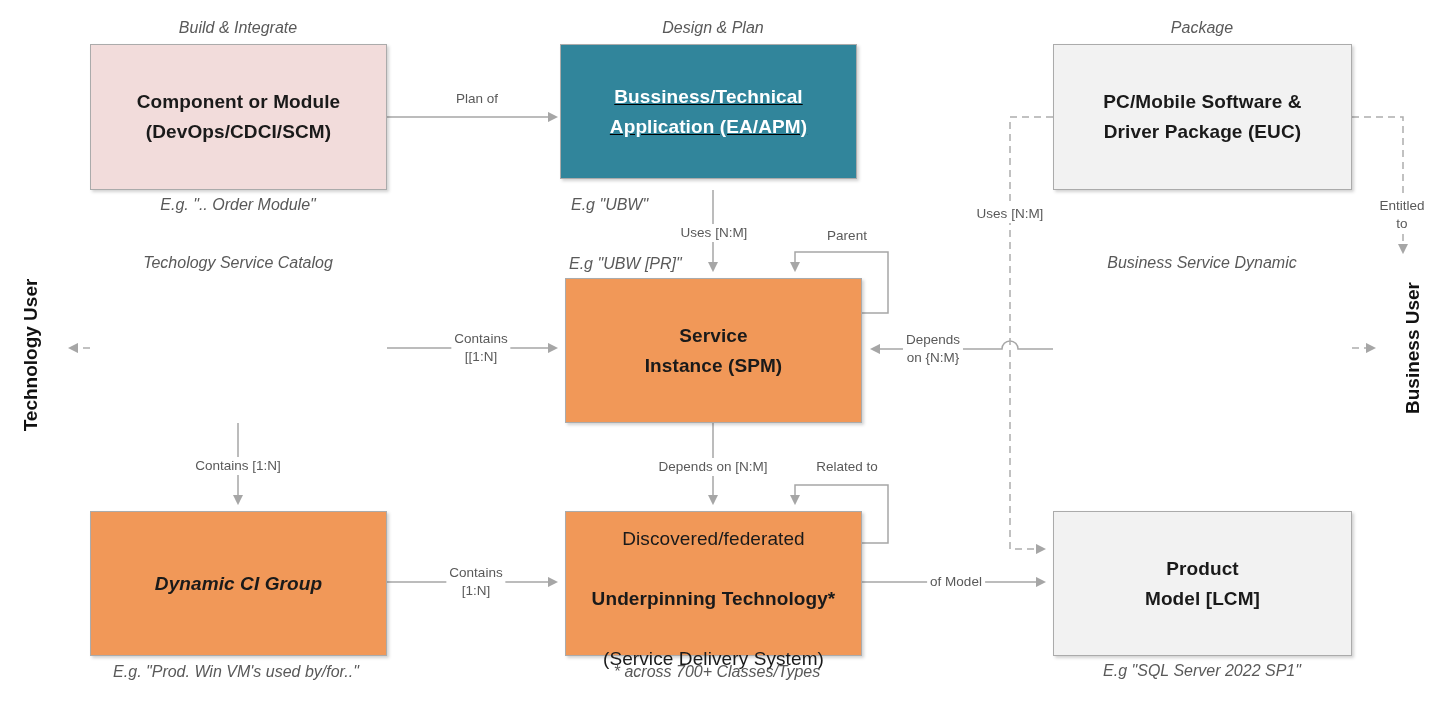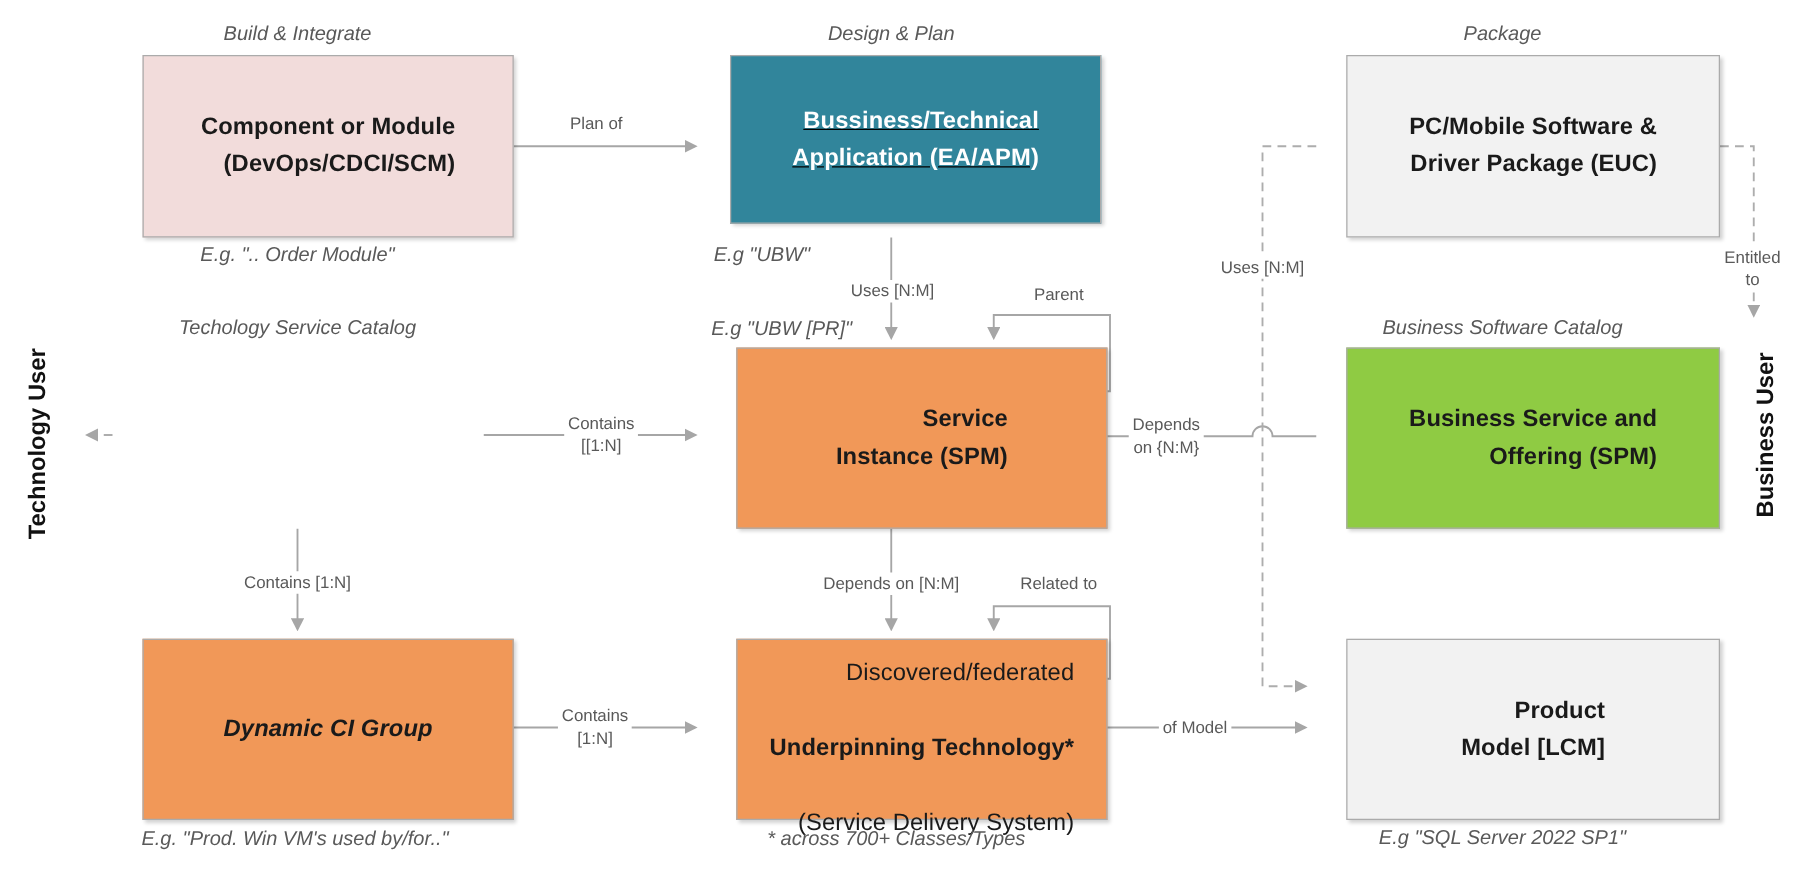--- a/index.html
+++ b/index.html
@@ -3,23 +3,22 @@
 <meta charset="utf-8">
 <style>
   html,body{margin:0;padding:0;background:#fff;}
   .canvas{
     position:relative;width:1454px;height:704px;background:#ffffff;overflow:hidden;
     font-family:"Liberation Sans", sans-serif;
   }
   svg.wires{position:absolute;left:0;top:0;width:1454px;height:704px;}
   .node{
     position:absolute;box-sizing:border-box;border:1px solid #ababab;
-    display:flex;align-items:center;justify-content:center;text-align:right;
+    display:flex;align-items:center;justify-content:center;text-align:center;
     box-shadow:2px 2px 3px rgba(0,0,0,0.18);
-    margin-left:24px;
   }
   .node-title{
     font-size:19px;font-weight:bold;color:#1a1a1a;line-height:30px;
     white-space:pre-line;letter-spacing:0.1px;
   }
   .node-title.white{color:#ffffff;}
   .node-title.mixed{font-weight:normal;}
   .node-title.mixed .bold-line{font-weight:bold;}
   .lane-header{
     position:absolute;transform:translate(-50%,-50%);font-size:16px;font-style:italic;
@@ -68,42 +67,38 @@
       <path d="M1352 117 H1403 V252" marker-end="url(#arr)"></path>
       <path d="M90 348 H70" marker-end="url(#arr)"></path>
       <path d="M1352 348 H1374" marker-end="url(#arr)"></path>
     </g>
   </svg>
 
   <div class="lane-header" style="left:238px;top:28px;">Build &amp; Integrate</div>
   <div class="lane-header" style="left:713px;top:28px;">Design &amp; Plan</div>
   <div class="lane-header" style="left:1202px;top:28px;">Package</div>
   <div class="lane-header" style="left:238px;top:263px;">Techology Service Catalog</div>
-  <div class="lane-header" style="left:1202px;top:263px;">Business Software Catalog</div>
+  <div class="lane-header" style="left:1202px;top:263px;">Business Service Dynamic</div>
 
   <div class="node" style="left: 90px; top: 44px; width: 297px; height: 146px; background-color: rgb(242, 220, 219);">
     <div class="node-title">Component or Module
 (DevOps/CDCI/SCM)</div>
   </div>
   <div class="node" style="left: 560px; top: 44px; width: 297px; height: 135px; background-color: rgb(49, 133, 155); text-decoration: underline;">
     <div class="node-title white">Bussiness/Technical
 Application (EA/APM)</div>
   </div>
   <div class="node" style="left: 1053px; top: 44px; width: 299px; height: 146px; background-color: rgb(242, 242, 242);">
     <div class="node-title">PC/Mobile Software &amp;
 Driver Package (EUC)</div>
   </div>
 
   <div class="node" style="left: 565px; top: 278px; width: 297px; height: 145px; background-color: rgb(241, 152, 88);">
     <div class="node-title">Service
 Instance (SPM)</div>
-  </div>
-  <div class="node" style="left: 1053px; top: 278px; width: 299px; height: 145px; background-color: rgb(143, 203, 67);">
-    <div class="node-title">Business Service and
-Offering (SPM)</div>
   </div>
 
   <div class="node" style="left: 90px; top: 511px; width: 297px; height: 145px; background-color: rgb(241, 152, 88); font-style: italic;">
     <div class="node-title">Dynamic CI Group</div>
   </div>
   <div class="node" style="left: 565px; top: 511px; width: 297px; height: 145px; background-color: rgb(241, 152, 88);">
     <div class="node-title mixed">
       <span>Discovered/federated</span><br>
       <span class="bold-line">Underpinning Technology*</span><br>
       <span>(Service Delivery System)</span>

